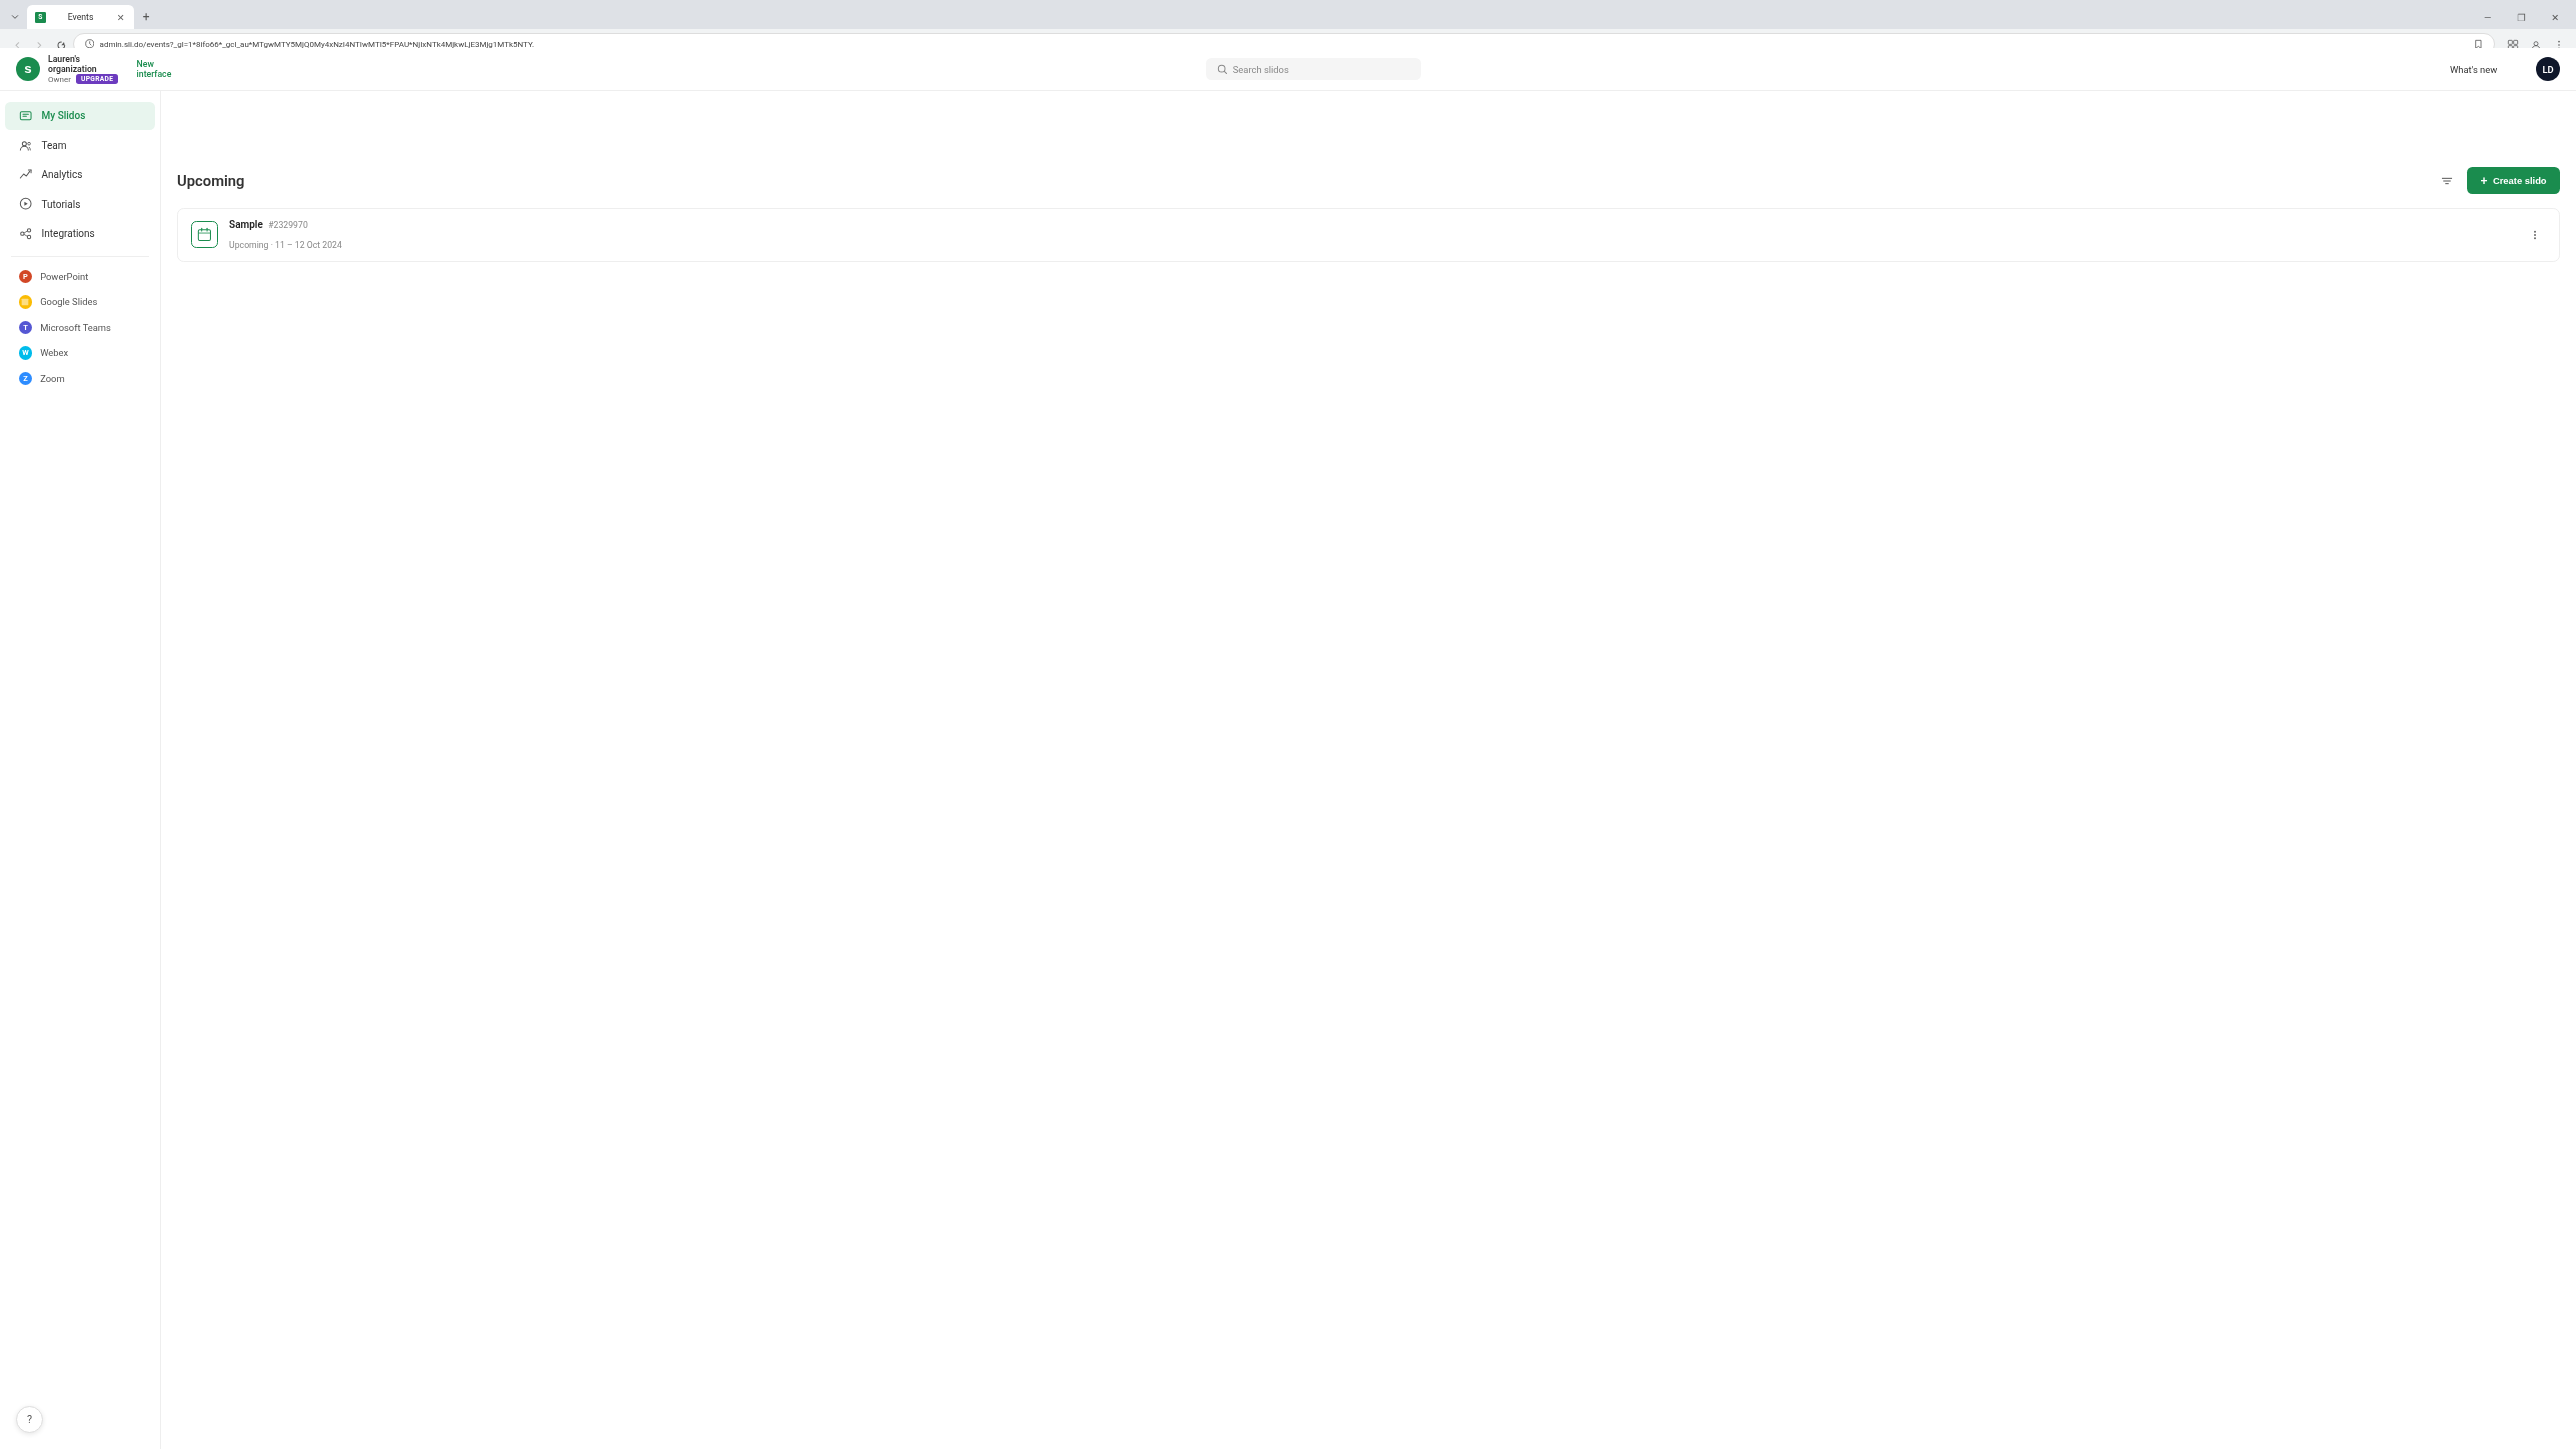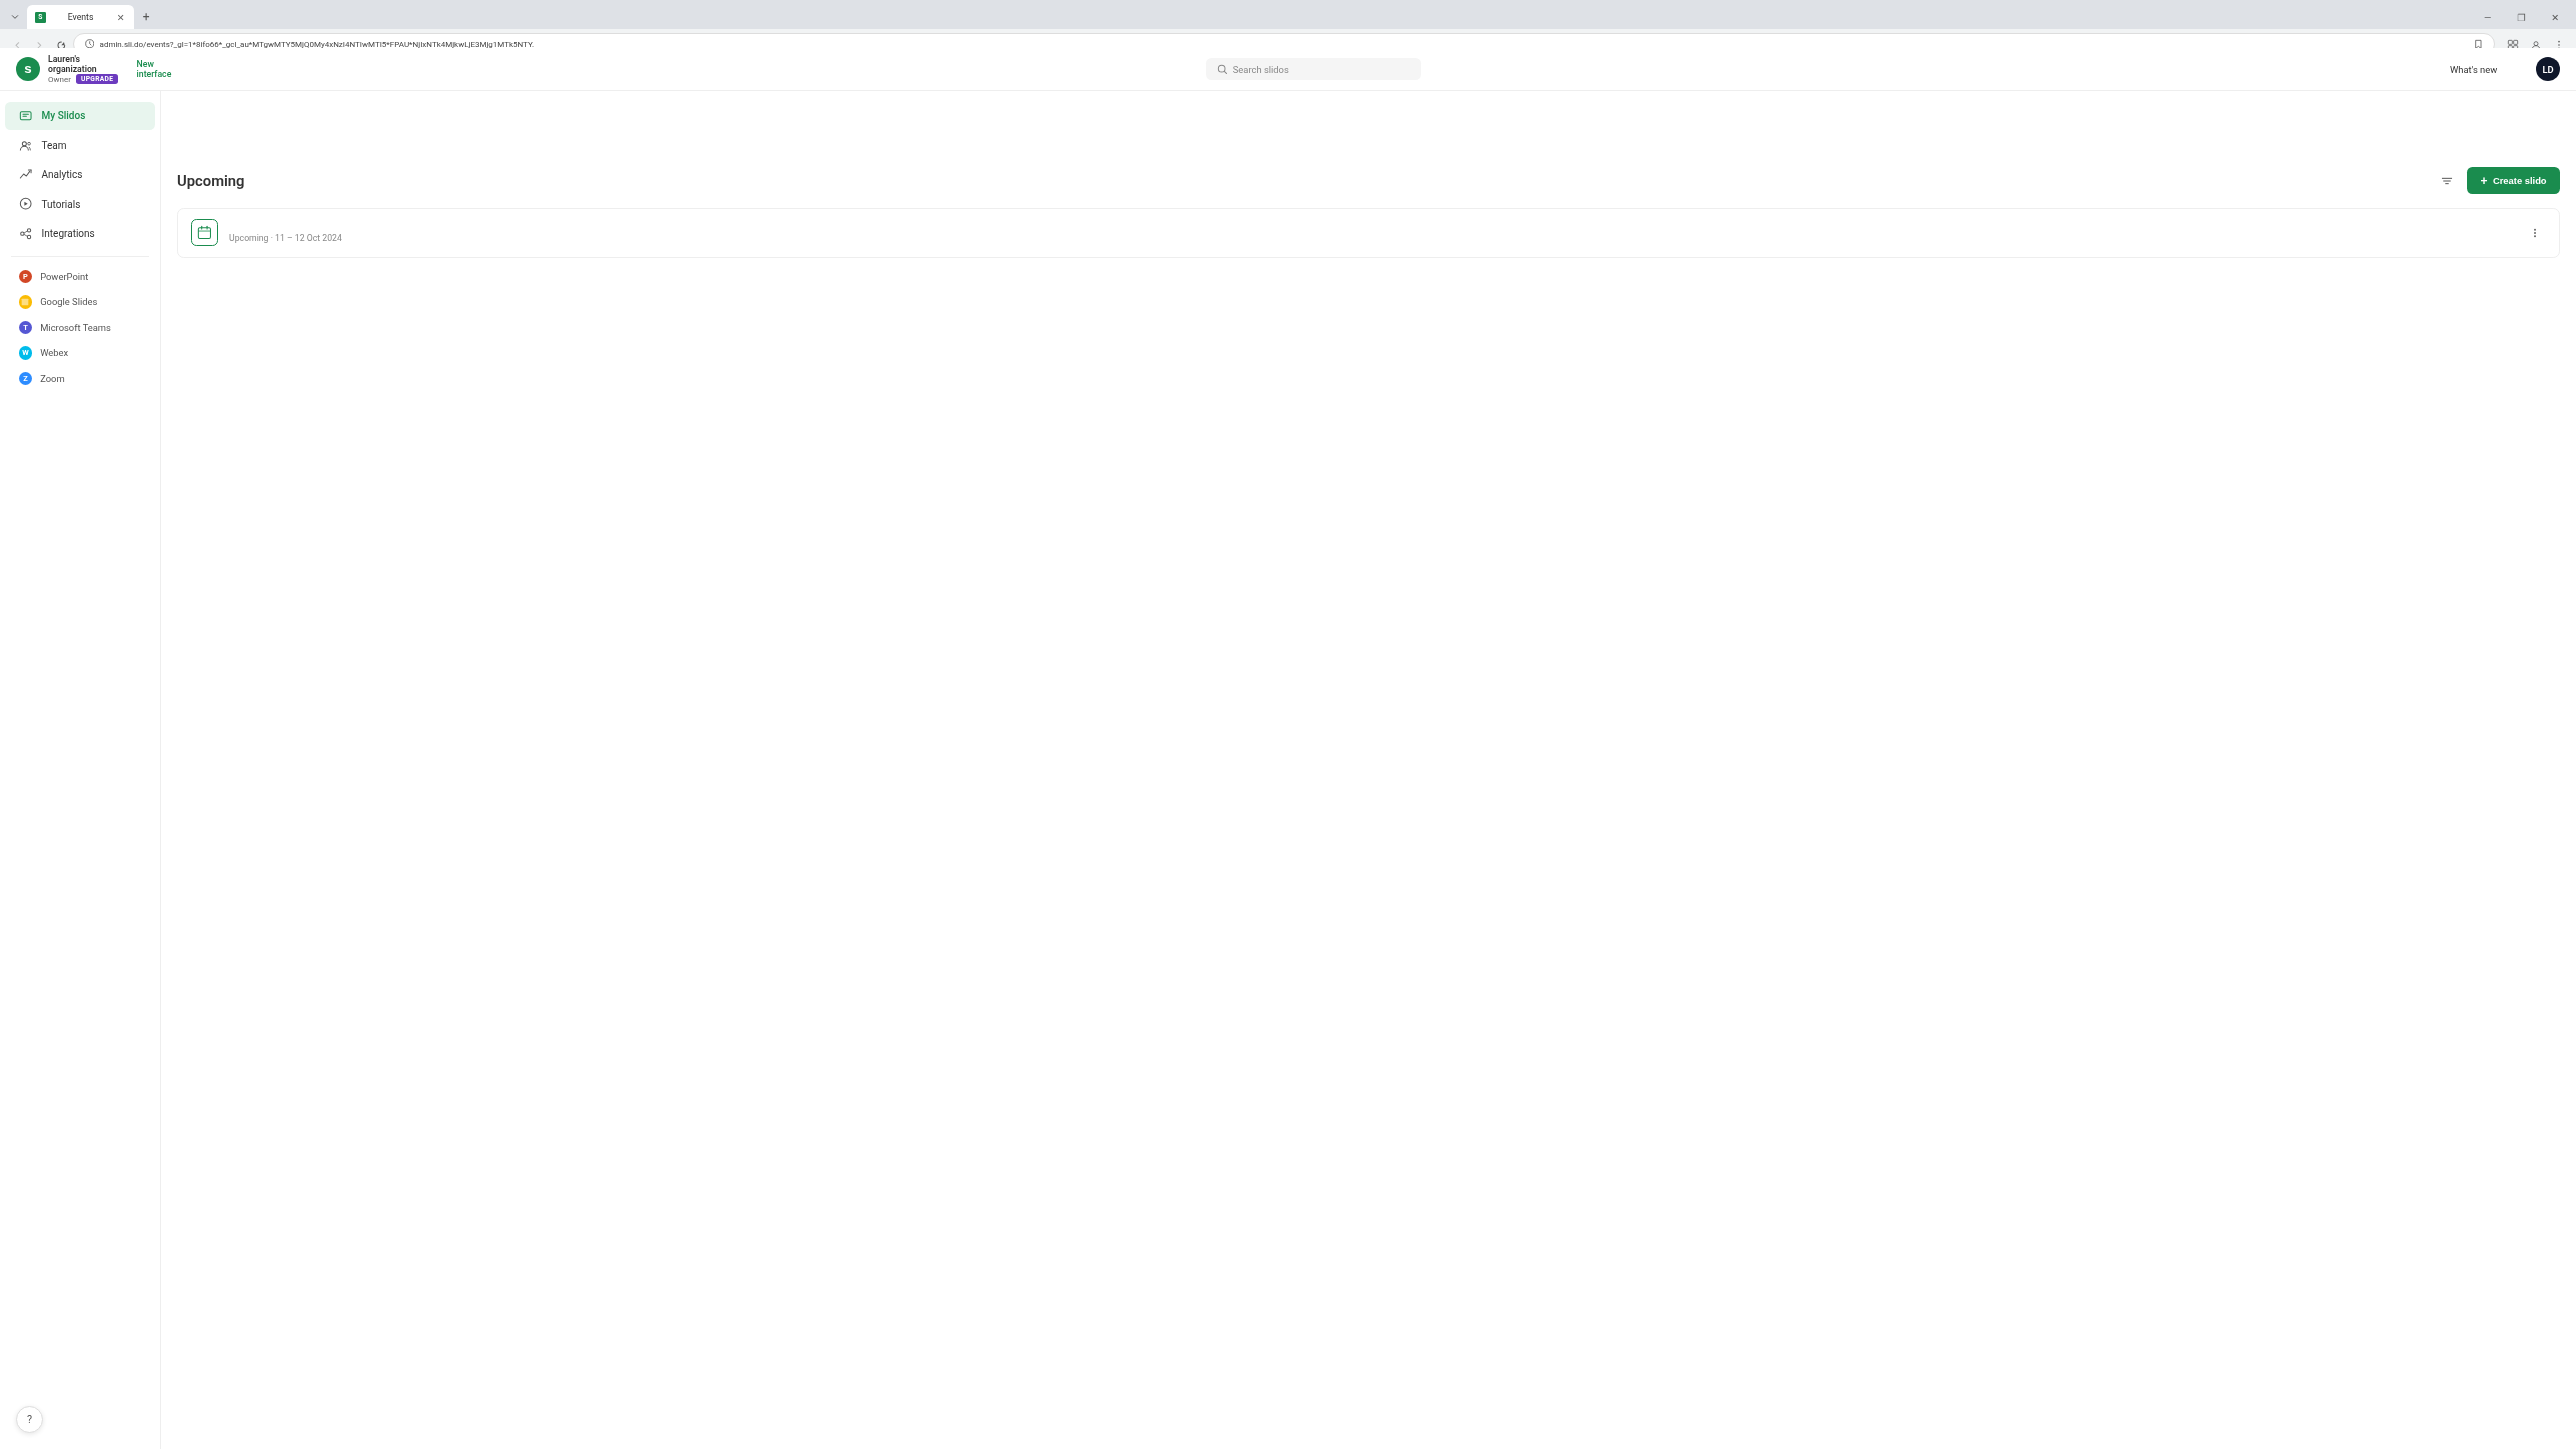--- a/index.html
+++ b/index.html
@@ -302,20 +302,24 @@
     <div class="event-card">
       <div class="event-calendar-icon">
         <svg width="14.8" height="14.8" viewBox="0 0 22 22">
           <rect x="2" y="4" width="18" height="16" rx="2" stroke="#1a8c4e" stroke-width="1.5" fill="none"></rect>
           <line x1="7" y1="2" x2="7" y2="6" stroke="#1a8c4e" stroke-width="1.5" stroke-linecap="round"></line>
           <line x1="15" y1="2" x2="15" y2="6" stroke="#1a8c4e" stroke-width="1.5" stroke-linecap="round"></line>
           <line x1="2" y1="9" x2="20" y2="9" stroke="#1a8c4e" stroke-width="1.2"></line>
         </svg>
       </div>
       <div class="event-info">
+        <div style="display:flex; align-items:baseline; gap:5.4px;">
+          <span class="event-name">Sample</span>
+          <span class="event-id">#2329970</span>
+        </div>
         <div class="event-meta">
           <span class="event-status">Upcoming</span>
           <span> · </span>
           <span>11 – 12 Oct 2024</span>
         </div>
       </div>
       <div class="event-menu">
         <svg width="12" height="12" viewBox="0 0 18 18">
           <circle cx="9" cy="4" r="1.5" fill="#666"></circle>
           <circle cx="9" cy="9" r="1.5" fill="#666"></circle>

